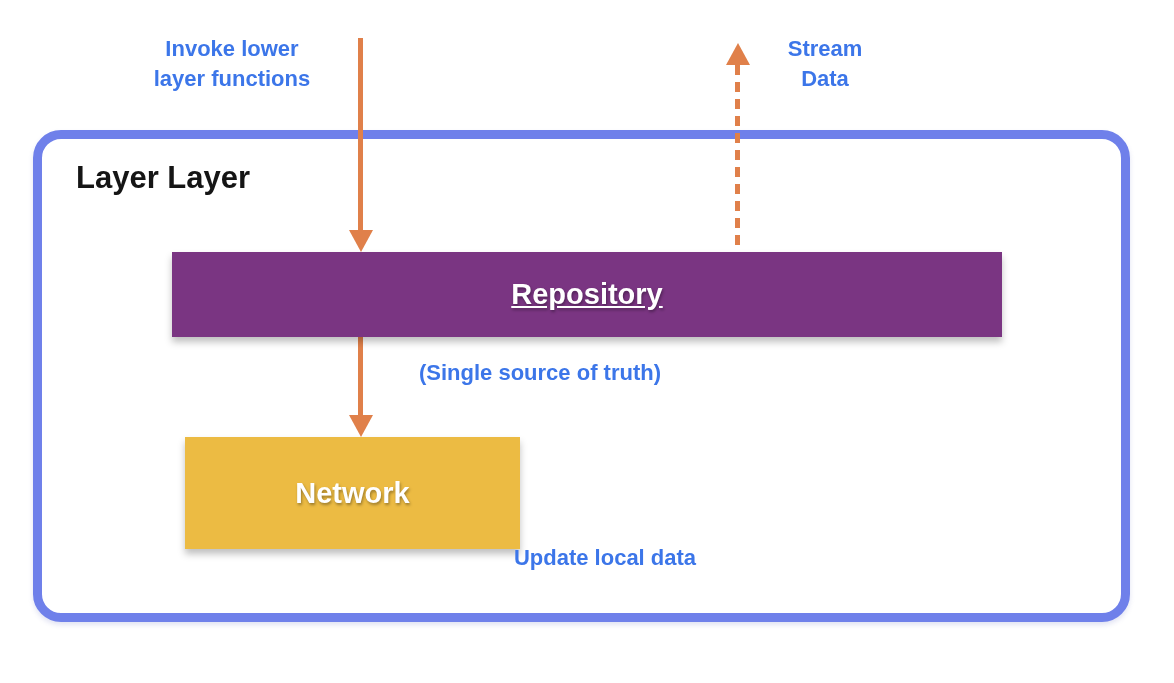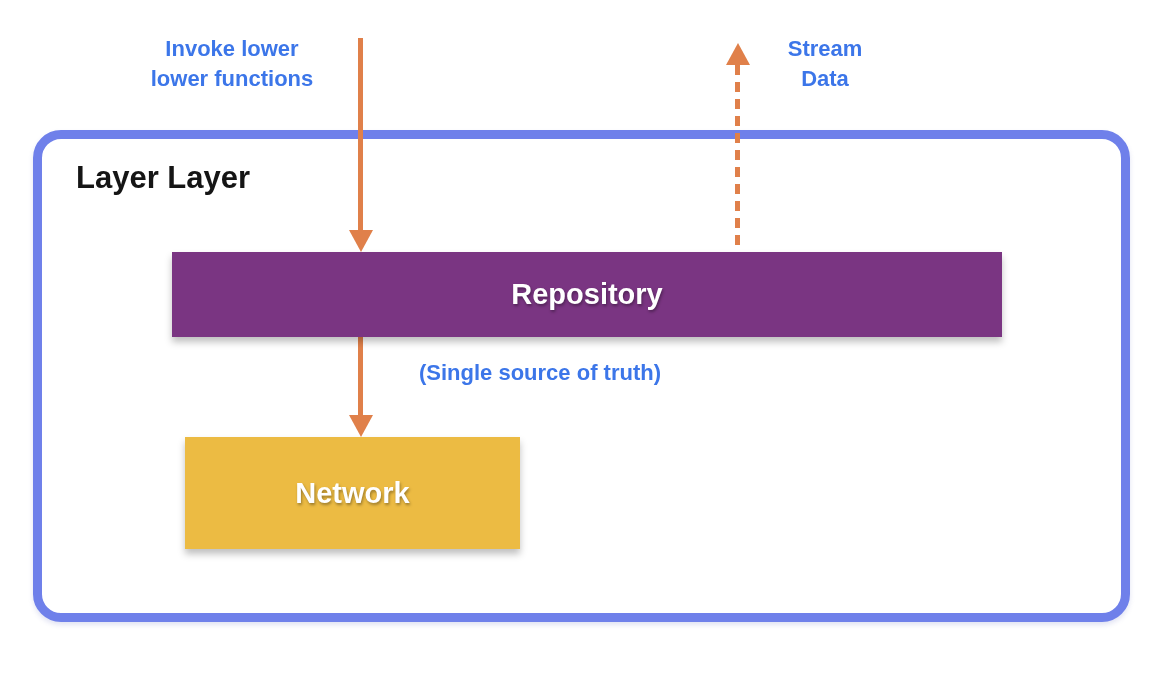--- a/index.html
+++ b/index.html
@@ -44,20 +44,21 @@
     justify-content: center;
     color: var(--node-text, #ffffff);
     font-weight: 700;
     font-size: 29px;
     text-shadow: 1px 2px 3px rgba(0, 0, 0, 0.35);
     box-shadow: 0 5px 7px rgba(0, 0, 0, 0.25);
   }
   .node.repository {
     left: 172px; top: 252px; width: 830px; height: 85px;
     background: var(--repository-fill, #7A3582);
+    text-decoration: underline;
   }
   .node.network {
     left: 185px; top: 437px; width: 335px; height: 112px;
     background: var(--network-fill, #ECBB43);
   }
 
   
   .blue-label {
     position: absolute;
     color: var(--annotation-blue, #3C76E9);
@@ -120,26 +121,29 @@
   <div class="node repository">
     <span>Repository</span>
   </div>
 
   <div class="node network">
     <span>Network</span>
   </div>
 
   <div class="blue-label" id="invoke-label">
     <div>Invoke lower</div>
-    <div>lower functions</div>
+    <div>layer functions</div>
   </div>
 
   <div class="blue-label" id="stream-label">
     <div>Stream</div>
     <div>Data</div>
   </div>
 
   <div class="blue-label" id="request-label">
     <div>(Single source of truth)</div>
   </div>
 
+  <div class="blue-label" id="update-label">
+    <div>Update local data</div>
+  </div>
 
 </div>
 
 </body></html>

